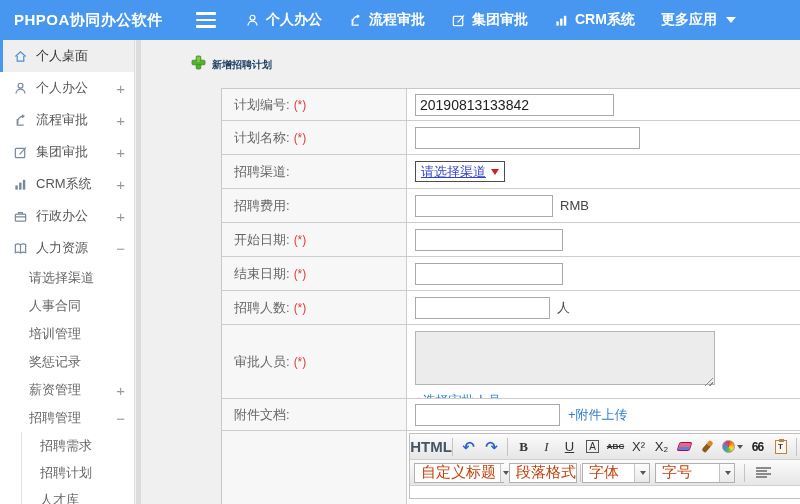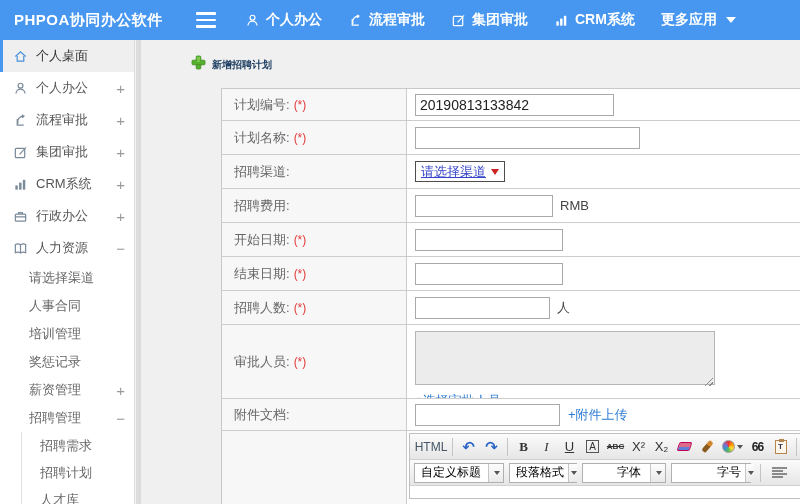--- a/index.html
+++ b/index.html
@@ -59,37 +59,37 @@
   .ta-corner { position:absolute; right:2px; bottom:3px; width:9px; height:9px; background:repeating-linear-gradient(-45deg,transparent 0 2px,#8a8a8a 2px 3px); clip-path:polygon(100% 0,100% 100%,0 100%); }
   .under-link { display:block; margin-top:3px; }
 
   
   .fvalue.editor-cell { display:block; padding:2px 0 0 2px; }
   .ed-wrap { border:1px solid #c0c0c0; border-right:none; }
   .ed-row { display:flex; align-items:center; height:26px; padding:0 4px; background:linear-gradient(#fbfbfb,#e6e6e6); border-bottom:1px solid #d0d0d0; white-space:nowrap; overflow:hidden; }
   .ed-row > * { flex:0 0 auto; }
   .ed-body { height:12px; background:#fff; }
   .ed-btn { width:23px; height:20px; display:inline-flex; align-items:center; justify-content:center; font-size:13px; color:#333; border-radius:2px; cursor:pointer; }
-  .ed-btn.textbtn { width:34px; font-size:12px; font-weight:normal; color:#456; letter-spacing:0; }
+  .ed-btn.textbtn { width:34px; font-size:15px; font-weight:bold; color:#456; letter-spacing:0; }
   .ed-btn.blue { color:#2a66c8; font-size:15px; font-weight:bold; }
   .ed-btn.kb { font-weight:bold; font-family:"Liberation Serif","DejaVu Serif",serif; }
   .ed-btn.ki { font-style:italic; font-family:"Liberation Serif","DejaVu Serif",serif; }
   .ed-btn.ku { text-decoration:underline; }
   .ed-btn.strike { font-size:8px; text-decoration:line-through; font-weight:bold; }
   .ed-btn .boxedA { border:1px solid #555; font-size:10px; line-height:11px; padding:0 2px; }
   .ed-btn.quote { font-weight:bold; font-size:12px; color:#222; letter-spacing:-1px; }
   .ed-sep { width:1px; height:18px; background:#c4c4c4; margin:0 4px; }
   .caret-sm { width:0; height:0; border-left:3.5px solid transparent; border-right:3.5px solid transparent; border-top:4px solid #555; margin-left:2px; }
   .shape-eraser { width:13px; height:9px; background:linear-gradient(#e06a8a 50%,#5d7fd6 50%); transform:skewX(-18deg); border-radius:2px; border:1px solid #b05; }
   .shape-brush { width:5px; height:13px; background:linear-gradient(#d2882c 40%,#8a5a1e 40%); transform:rotate(40deg); border-radius:2px; }
   .shape-palette { width:13px; height:13px; border-radius:50%; background:conic-gradient(#e33,#f90,#fd3,#5b5,#39c,#86c,#e33); border:1px solid #999; }
   .shape-clip { width:12px; height:14px; border:1px solid #b5854f; background:#fdf6ea; position:relative; display:flex; align-items:center; justify-content:center; font-size:8px; color:#335; font-weight:bold; }
   .shape-clip::before { content:""; position:absolute; top:-2px; left:3px; width:5px; height:3px; background:#b5854f; }
   .ed-combo { display:inline-flex; align-items:center; height:20px; border:1px solid #b0b0b0; background:#fff; margin-right:5px; cursor:pointer; }
-  .ed-combo .combo-text { font-size:12px; color:#000000; padding:0 4px 0 6px; flex:1; white-space:nowrap; }
+  .ed-combo .combo-text { font-size:15px; color:#c2410c; padding:0 4px 0 6px; flex:1; white-space:nowrap; }
   .combo-caret { width:15px; height:100%; border-left:1px solid #c5c5c5; display:flex; align-items:center; justify-content:center; background:linear-gradient(#fdfdfd,#e9e9e9); }
   .align-ic { width:15px; height:13px; display:flex; flex-direction:column; justify-content:space-between; padding:1px 0; }
   .align-ic i { display:block; height:2px; background:#8a8a8a; }
   .al-left i { align-self:flex-start; }
 </style>
 </head>
 <body>
 
 <div class="app">
 
@@ -414,27 +414,27 @@
                   <span class="combo-caret">
                     <span class="caret-sm"></span>
                   </span>
                 </div>
                 <div class="ed-combo" style="width: 68px;">
                   <span class="combo-text">段落格式</span>
                   <span class="combo-caret">
                     <span class="caret-sm"></span>
                   </span>
                 </div>
-                <div class="ed-combo" style="width: 84px; padding-left: 28px;">
+                <div class="ed-combo" style="width: 68px;">
                   <span class="combo-text">字体</span>
                   <span class="combo-caret">
                     <span class="caret-sm"></span>
                   </span>
                 </div>
-                <div class="ed-combo" style="width: 80px; padding-left: 39px;">
+                <div class="ed-combo" style="width: 80px;">
                   <span class="combo-text">字号</span>
                   <span class="combo-caret">
                     <span class="caret-sm"></span>
                   </span>
                 </div>
                 <span class="ed-sep"></span>
                 <span class="ed-btn" style="margin: 0px 3px;">
                   <span class="align-ic al-left">
                     <i style="width: 100%;"></i>
                     <i style="width: 70%;"></i>

